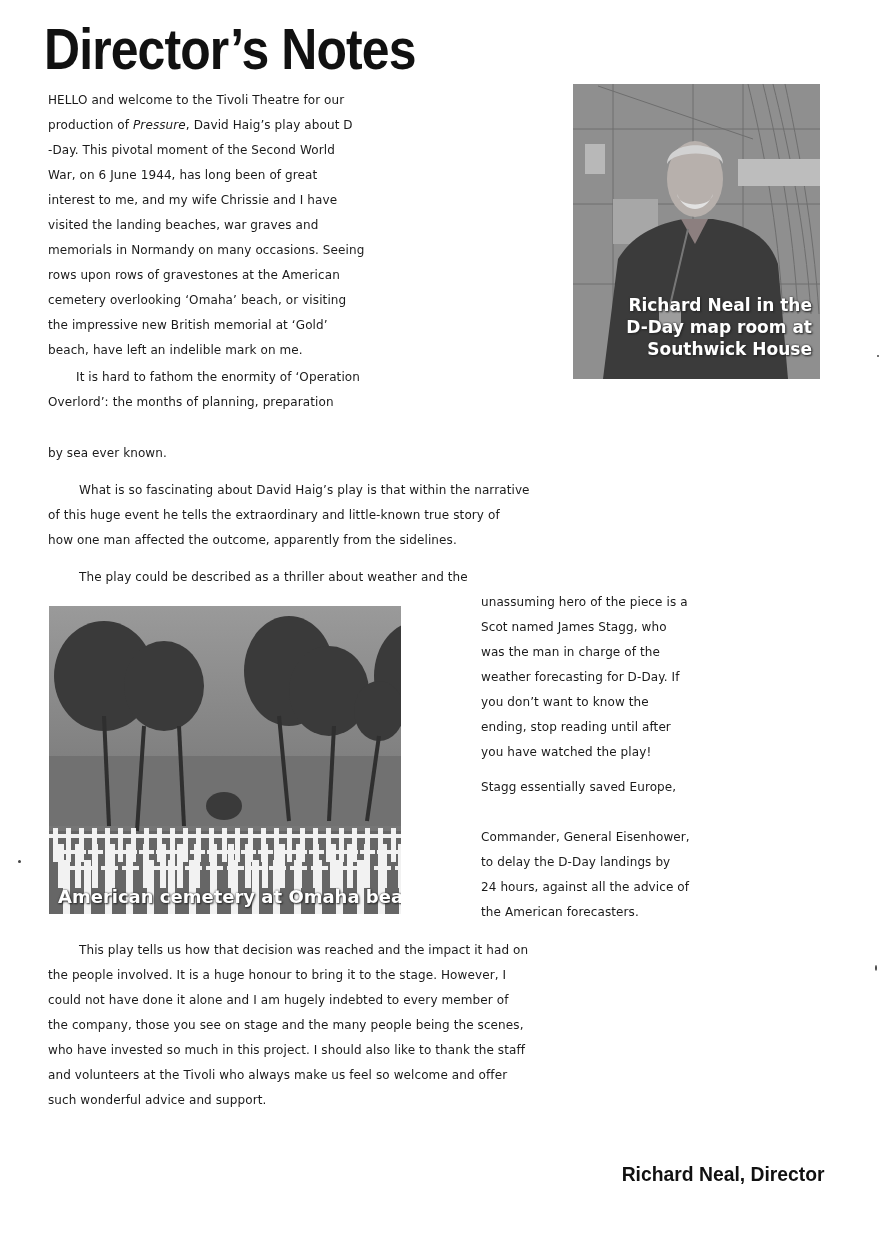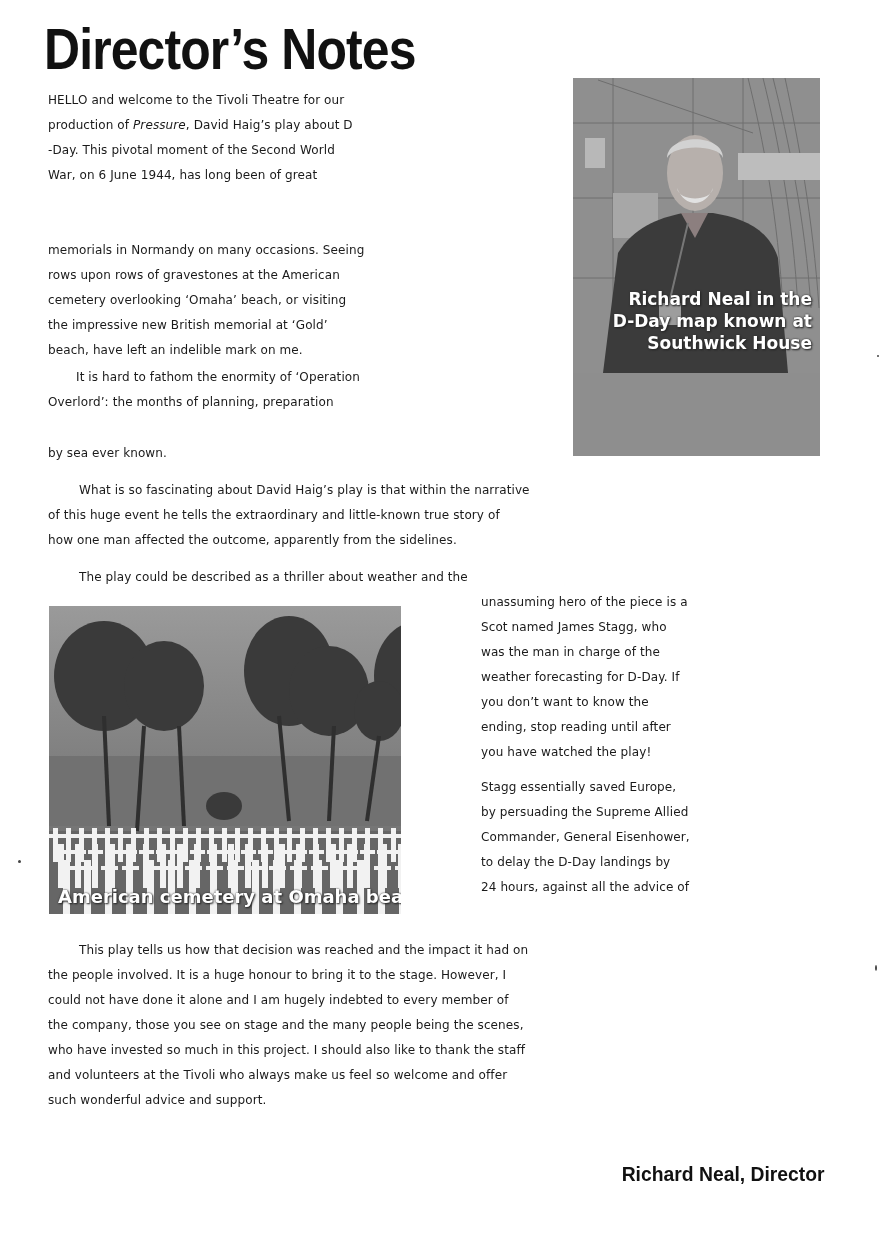--- a/index.html
+++ b/index.html
@@ -2,39 +2,41 @@
 <html><head>
 <meta charset="utf-8">
 <style>
   html, body { margin:0; padding:0; background:#ffffff; }
   body { width:883px; height:1234px; position:relative; overflow:hidden; color:#111; font-family:"DejaVu Sans", sans-serif; }
   .page { position:absolute; left:0; top:0; width:883px; height:1234px; background:#fff;border-radius:13px; }
   .title { position:absolute; left:44px; top:14px; font-family:"Liberation Sans", sans-serif; font-weight:bold; font-size:58px; letter-spacing:-1px; line-height:70px; color:#111; transform:scaleX(0.86); transform-origin:left top; white-space:nowrap; }
   .line { position:absolute; white-space:nowrap; font-family:"DejaVu Sans", sans-serif; font-size:12px; line-height:20px; color:#1a1a1a; letter-spacing:0.1px; }
   .line em { font-style:italic; }
   .photo { position:absolute; overflow:hidden; }
-  .photo-neal { left:573px; top:78px; width:247px; height:378px; background:#8e8e8e; }
+  .photo-neal { left:573px; top:84px; width:247px; height:295px; background:#8e8e8e; }
   .photo-cem { left:49px; top:606px; width:352px; height:308px; background:#9c9c9c; }
   .caption { position:absolute; color:#fff; font-family:"DejaVu Sans", sans-serif; font-weight:bold; text-shadow:0 0 2px #333, 1px 1px 2px #222; white-space:nowrap; }
   .cap-neal { right:8px; top:210px; font-size:17px; line-height:22px; text-align:right; }
   .cap-cem { left:9px; bottom:6px; font-size:18px; line-height:22px; }
   .signature { position:absolute; right:58px; top:1162px; font-family:"Liberation Sans", sans-serif; font-weight:bold; font-size:21px; color:#111; transform:scaleX(0.92); transform-origin:right top; white-space:nowrap; }
   .speck { position:absolute; width:3px; height:3px; background:#444; border-radius:50%; }
 </style>
 </head>
 <body>
 
 <div class="page">
 
   <div class="title">Director’s Notes</div>
 
   <div class="line" style="left:48px;top:90px">HELLO and welcome to the Tivoli Theatre for our</div>
   <div class="line" style="left:48px;top:115px"><span>production of </span><em>Pressure</em><span>, David Haig’s play about D</span></div>
   <div class="line" style="left:48px;top:140px">-Day. This pivotal moment of the Second World</div>
   <div class="line" style="left:48px;top:165px">War, on 6 June 1944, has long been of great</div>
+  <div class="line" style="left:48px;top:190px">interest to me, and my wife Chrissie and I have</div>
+  <div class="line" style="left:48px;top:215px">visited the landing beaches, war graves and</div>
   <div class="line" style="left:48px;top:240px">memorials in Normandy on many occasions. Seeing</div>
   <div class="line" style="left:48px;top:265px">rows upon rows of gravestones at the American</div>
   <div class="line" style="left:48px;top:290px">cemetery overlooking ‘Omaha’ beach, or visiting</div>
   <div class="line" style="left:48px;top:315px">the impressive new British memorial at ‘Gold’</div>
   <div class="line" style="left:48px;top:340px">beach, have left an indelible mark on me.</div>
 
   <div class="line" style="left:76px;top:367px">It is hard to fathom the enormity of ‘Operation</div>
   <div class="line" style="left:48px;top:392px">Overlord’: the months of planning, preparation</div>
   <div class="line" style="left:48px;top:443px">by sea ever known.</div>
 
@@ -45,24 +47,24 @@
   <div class="line" style="left:79px;top:567px">The play could be described as a thriller about weather and the</div>
   <div class="line" style="left:481px;top:592px">unassuming hero of the piece is a</div>
   <div class="line" style="left:481px;top:617px">Scot named James Stagg, who</div>
   <div class="line" style="left:481px;top:642px">was the man in charge of the</div>
   <div class="line" style="left:481px;top:667px">weather forecasting for D-Day. If</div>
   <div class="line" style="left:481px;top:692px">you don’t want to know the</div>
   <div class="line" style="left:481px;top:717px">ending, stop reading until after</div>
   <div class="line" style="left:481px;top:742px">you have watched the play!</div>
 
   <div class="line" style="left:481px;top:777px">Stagg essentially saved Europe,</div>
-  <div class="line" style="left:481px;top:802px">by persuading the Supreme Allied</div>
   <div class="line" style="left:481px;top:827px">Commander, General Eisenhower,</div>
   <div class="line" style="left:481px;top:852px">to delay the D-Day landings by</div>
   <div class="line" style="left:481px;top:877px">24 hours, against all the advice of</div>
+  <div class="line" style="left:481px;top:902px">the American forecasters.</div>
 
   <div class="line" style="left:48px;top:965px">the people involved. It is a huge honour to bring it to the stage. However, I</div>
   <div class="line" style="left:79px;top:940px">This play tells us how that decision was reached and the impact it had on</div>
   <div class="line" style="left:48px;top:990px">could not have done it alone and I am hugely indebted to every member of</div>
   <div class="line" style="left:48px;top:1015px">the company, those you see on stage and the many people being the scenes,</div>
   <div class="line" style="left:48px;top:1040px">who have invested so much in this project. I should also like to thank the staff</div>
   <div class="line" style="left:48px;top:1065px">and volunteers at the Tivoli who always make us feel so welcome and offer</div>
   <div class="line" style="left:48px;top:1090px">such wonderful advice and support.</div>
 
 
@@ -88,21 +90,21 @@
       <path d="M30 295 L 45 175 C 60 150, 85 140, 110 135 L 140 135 C 170 140, 195 150, 205 180 L 215 295 Z" fill="#3b3b3b"></path>
       <path d="M108 135 L 122 160 L 135 135 Z" fill="#8c7f7f"></path>
       <ellipse cx="122" cy="95" rx="28" ry="38" fill="#b7b0ac"></ellipse>
       <path d="M94 80 C 95 55, 150 55, 150 80 C 146 66, 100 66, 94 80 Z" fill="#d2d2d2"></path>
       <path d="M104 110 C 112 130, 132 130, 140 110 C 138 124, 106 124, 104 110 Z" fill="#e2e2e2"></path>
       <line x1="115" y1="145" x2="95" y2="230" stroke="#777" stroke-width="2"></line>
       <rect x="86" y="225" width="22" height="22" fill="#9d9d9d"></rect>
     </svg>
     <div class="caption cap-neal">
       <div>Richard Neal in the</div>
-      <div>D-Day map known at</div>
+      <div>D-Day map room at</div>
       <div>Southwick House</div>
     </div>
   </div>
 
   <div class="photo photo-cem">
     <svg width="416" height="308" viewBox="0 0 416 308" style="position:absolute;left:0;top:0">
       <defs>
         <linearGradient id="sky" x1="0" y1="0" x2="0" y2="1">
           <stop offset="0" stop-color="#9a9a9a"></stop>
           <stop offset="0.55" stop-color="#7d7d7d"></stop>

